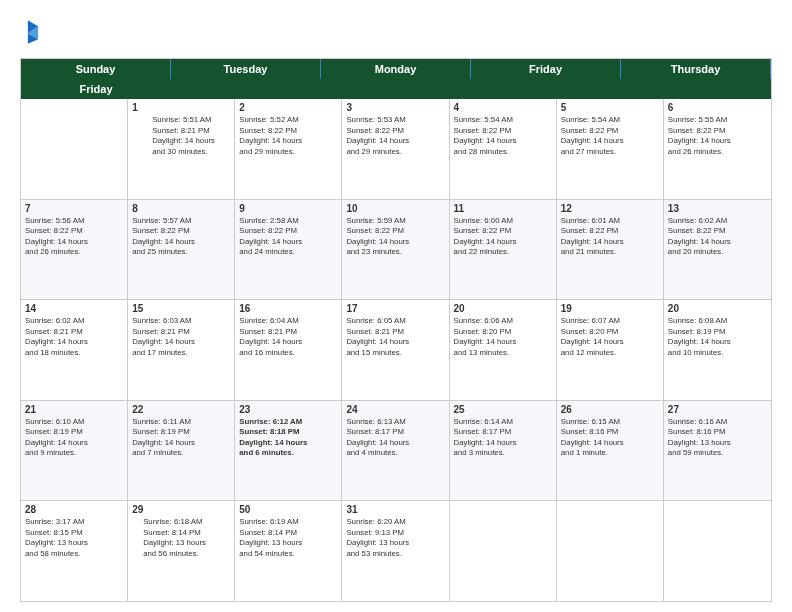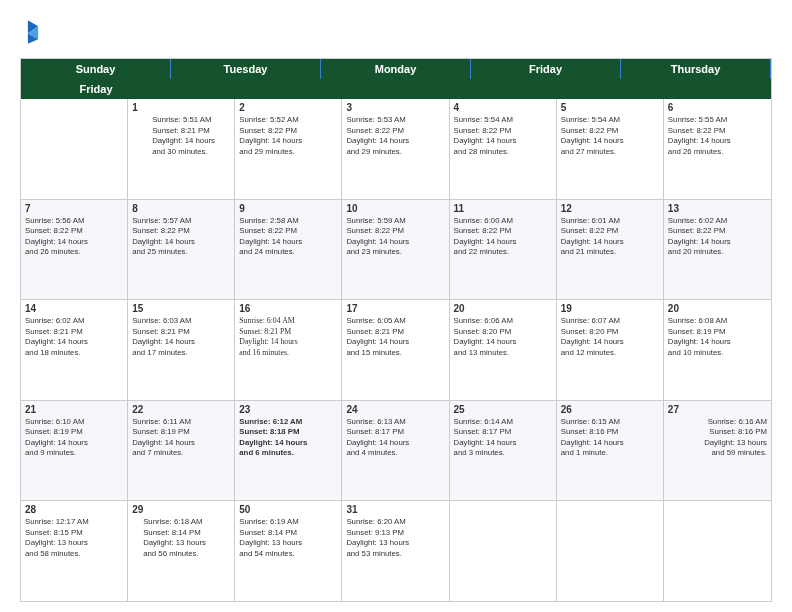--- a/index.html
+++ b/index.html
@@ -245,21 +245,21 @@
           </div>
           <div class="cal-cell">
             <span class="day-num">15</span>
             <div class="info" style="white-space: pre-line;">Sunrise: 6:03 AM
 Sunset: 8:21 PM
 Daylight: 14 hours
 and 17 minutes.</div>
           </div>
           <div class="cal-cell">
             <span class="day-num">16</span>
-            <div class="info" style="white-space: pre-line; font-family: Liberation Serif, serif;">Sunrise: 6:04 AM
+            <div class="info" style="white-space: pre-line;">Sunrise: 6:04 AM
 Sunset: 8:21 PM
 Daylight: 14 hours
 and 16 minutes.</div>
           </div>
           <div class="cal-cell">
             <span class="day-num">17</span>
             <div class="info" style="white-space: pre-line;">Sunrise: 6:05 AM
 Sunset: 8:21 PM
 Daylight: 14 hours
 and 15 minutes.</div>
@@ -324,30 +324,30 @@
           </div>
           <div class="cal-cell alt-row">
             <span class="day-num">26</span>
             <div class="info" style="white-space: pre-line;">Sunrise: 6:15 AM
 Sunset: 8:16 PM
 Daylight: 14 hours
 and 1 minute.</div>
           </div>
           <div class="cal-cell alt-row">
             <span class="day-num">27</span>
-            <div class="info" style="white-space: pre-line; text-align: right;">Sunrise: 6:16 AM
+            <div class="info" style="white-space: pre-line;">Sunrise: 6:16 AM
 Sunset: 8:16 PM
 Daylight: 13 hours
 and 59 minutes.</div>
           </div>
         </div>
         <div class="cal-row">
           <div class="cal-cell">
             <span class="day-num">28</span>
-            <div class="info" style="white-space: pre-line;">Sunrise: 12:17 AM
+            <div class="info" style="white-space: pre-line;">Sunrise: 3:17 AM
 Sunset: 8:15 PM
 Daylight: 13 hours
 and 58 minutes.</div>
           </div>
           <div class="cal-cell">
             <span class="day-num">29</span>
             <div class="info" style="white-space: pre-line; margin-left: 11px;">Sunrise: 6:18 AM
 Sunset: 8:14 PM
 Daylight: 13 hours
 and 56 minutes.</div>

